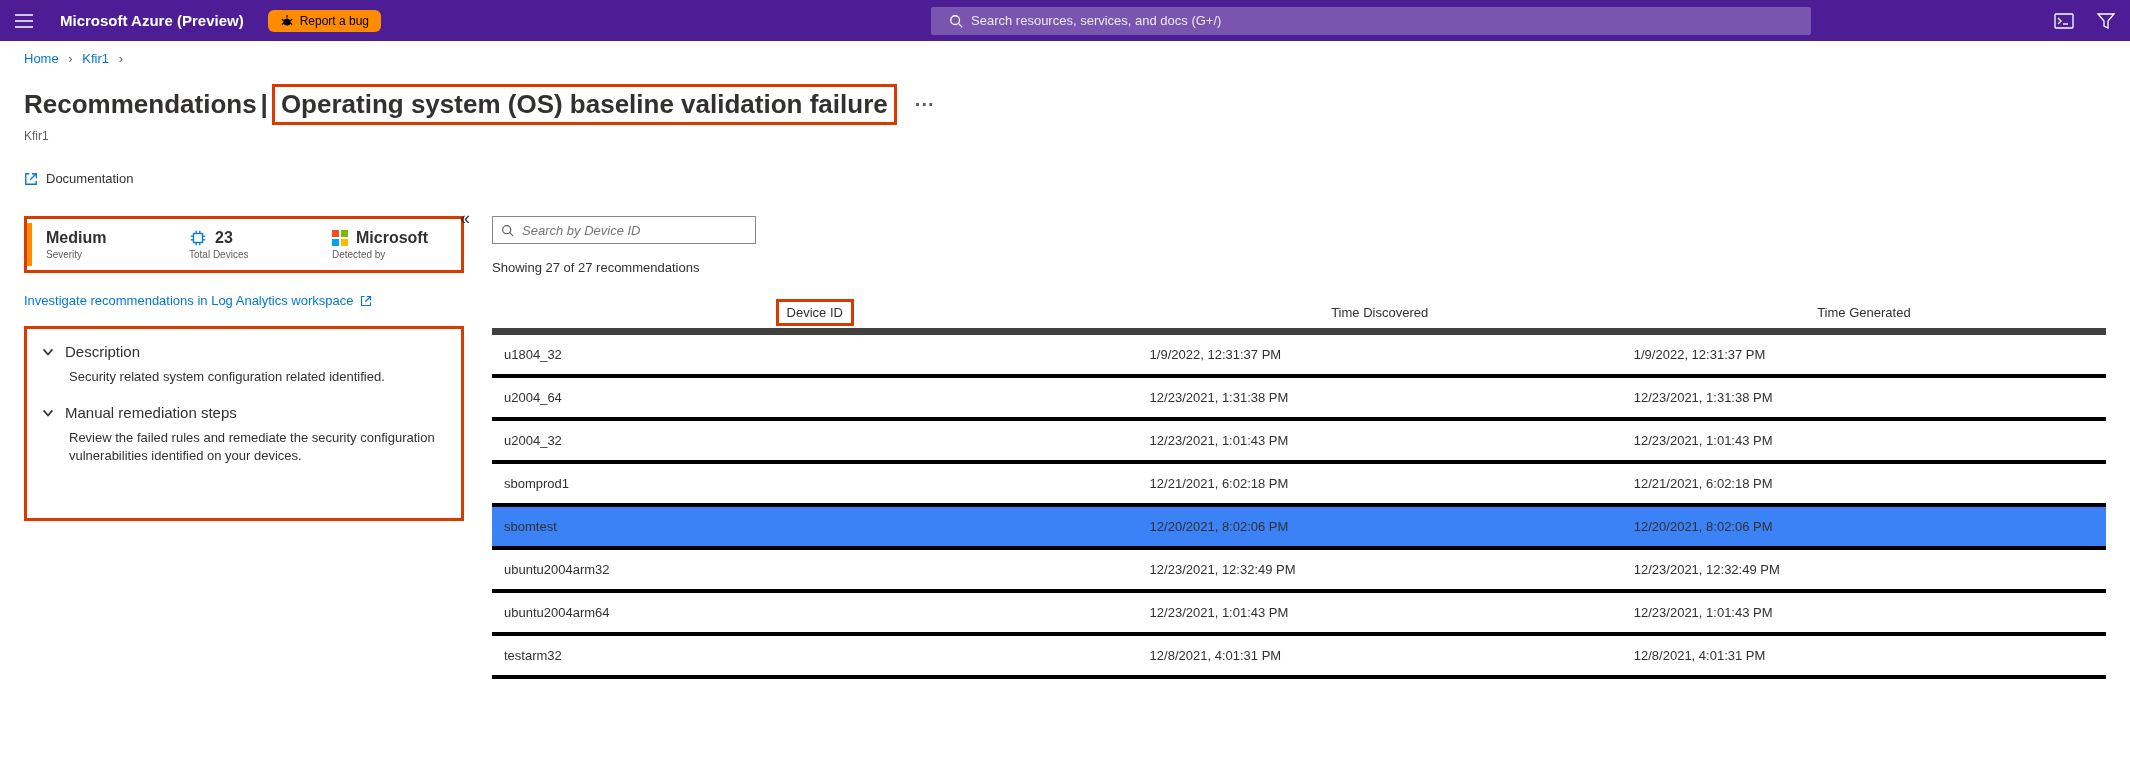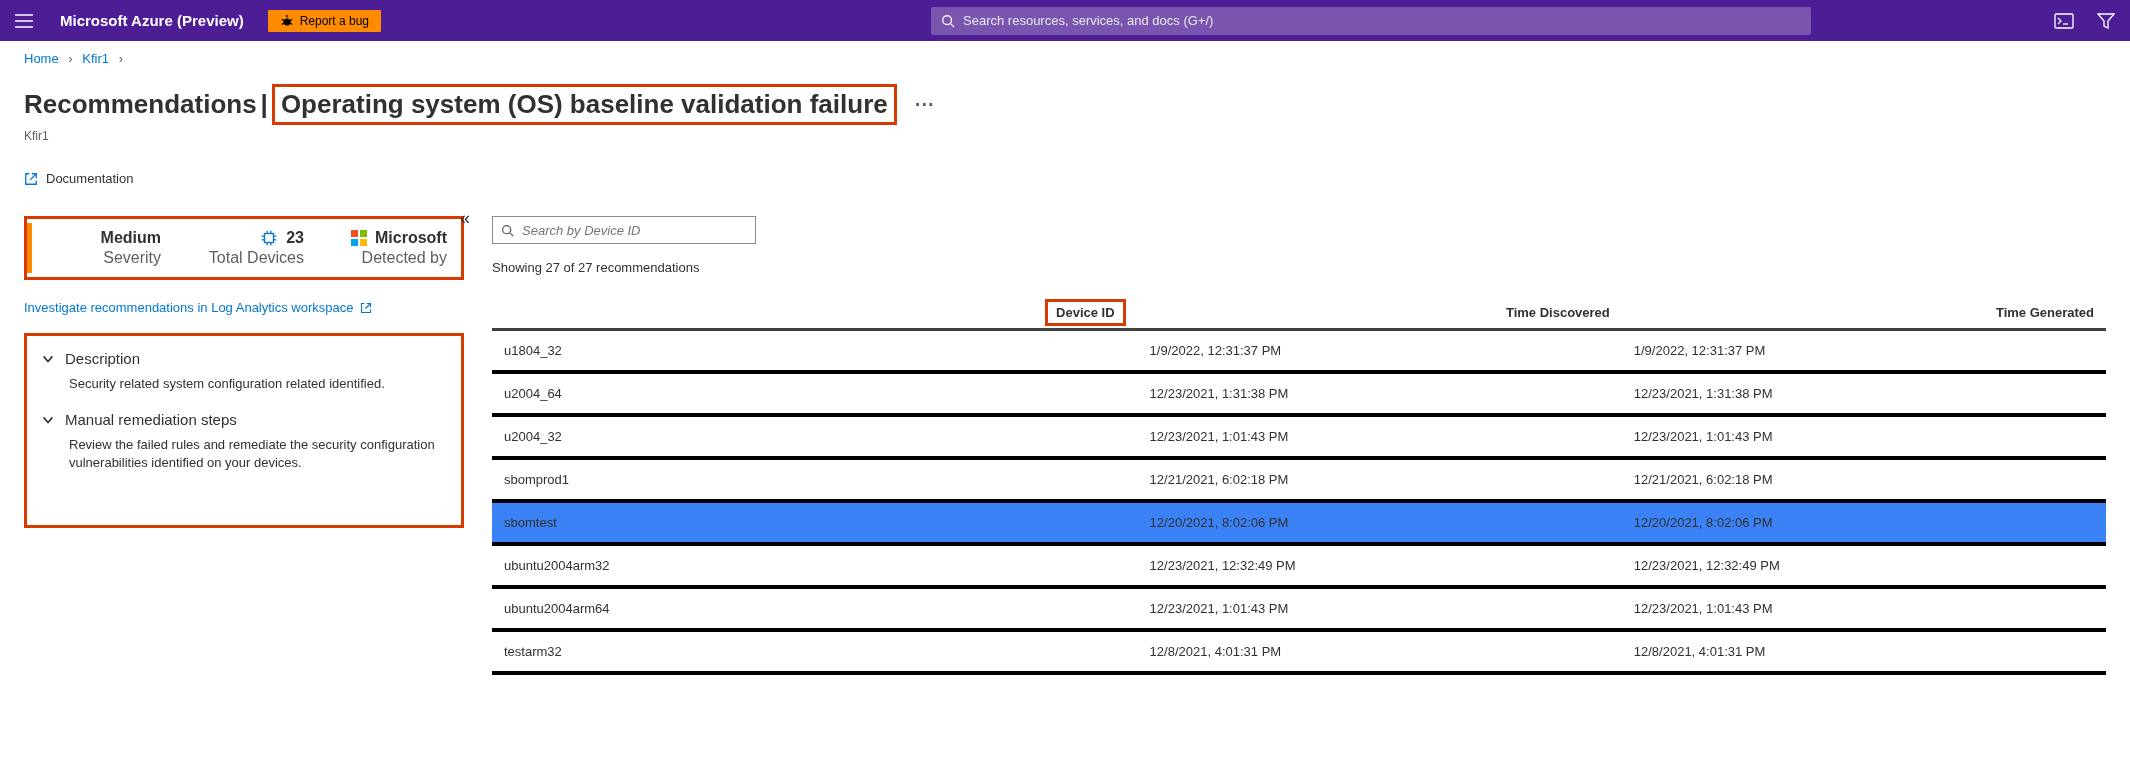--- a/index.html
+++ b/index.html
@@ -29,32 +29,32 @@
     font-weight: 600;
     font-size: 15px;
     margin-right: 24px;
   }
   .bug-btn {
     background: #ff8c00;
     color: #000;
     border: none;
     padding: 4px 12px;
     font-size: 12px;
-    border-radius: 1px;
+    border-radius: 6px;
     display:flex; align-items:center; gap:6px;
     cursor:pointer;
   }
   .search-wrap {
     margin-left: 550px;
     width: 880px;
     background: rgba(255,255,255,0.25);
     border-radius: 2px;
     height: 28px;
     display:flex; align-items:center;
-    padding: 0 10px;
+    padding: 0 18px;
     color: #fff;
   }
   .search-wrap input {
     background: transparent; border: none; outline: none;
     color: #fff; font-size: 13px; width: 100%;
     margin-left: 8px;
   }
   .search-wrap input::placeholder { color: #eaeaea; }
   .topbar-right {
     margin-left: auto;
@@ -96,26 +96,26 @@
   .collapse-chevrons {
     position:absolute; top:-8px; right:-6px; font-size:18px; color:#323130; cursor:pointer;
   }
   .stats-box {
     border: 3px solid #d83b01;
     display:flex;
     padding: 4px 0;
   }
   .stat {
     flex:1; padding: 6px 14px;
-    display:flex; flex-direction:column; gap:2px;align-items:flex-end;
+    display:flex; flex-direction:column; gap:2px;
   }
   .stat.sev { border-left: 5px solid #ff8c00; }
   .stat-header { display:flex; align-items:center; gap:8px; }
   .stat-value { font-weight:600; font-size:16px; }
-  .stat-label { font-size:16px; color:#605e5c; }
+  .stat-label { font-size:10px; color:#605e5c; }
   .investigate {
     margin-top: 20px;
     color:#0078d4; font-size:13px;
     display:flex; align-items:center; gap:6px;
     cursor:pointer;
   }
   .details-box {
     border: 3px solid #d83b01;
     margin-top: 18px;
     padding: 14px 14px 34px 14px;
@@ -142,22 +142,22 @@
   }
   .dev-search input {
     border:none; outline:none; font-size:13px; font-style:italic; width:100%;
   }
   .showing { margin-top: 16px; font-size:13px; color:#323130; }
   table.devices {
     width:100%; border-collapse: collapse; margin-top: 22px;
     font-size:13px;
   }
   table.devices th {
-    text-align:right; font-weight:700; padding: 8px 12px;
-    border-bottom: 3px solid #404040;
+    text-align:center; font-weight:400; padding: 8px 12px;
+    border-bottom: 7px solid #404040;
   }
   table.devices th.device-id-th span {
     border:3px solid #d83b01; padding:3px 8px;
   }
   table.devices td {
     padding: 12px 12px;
     border-bottom: 4px solid #000000;
   }
   table.devices tr.hl td {
     background: #3b82f6;

